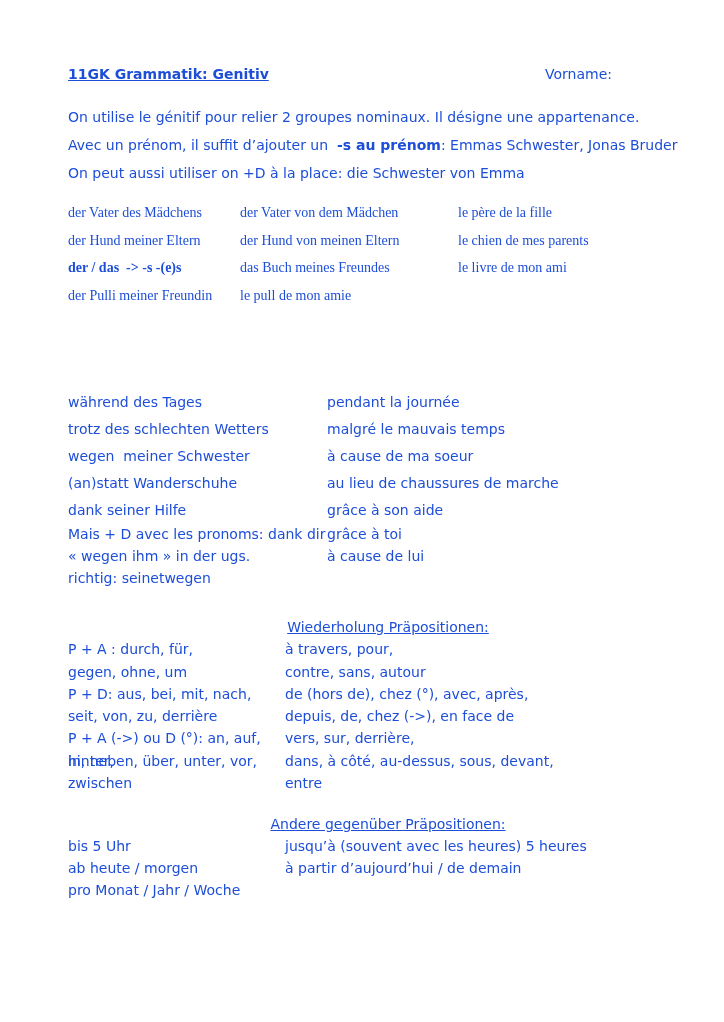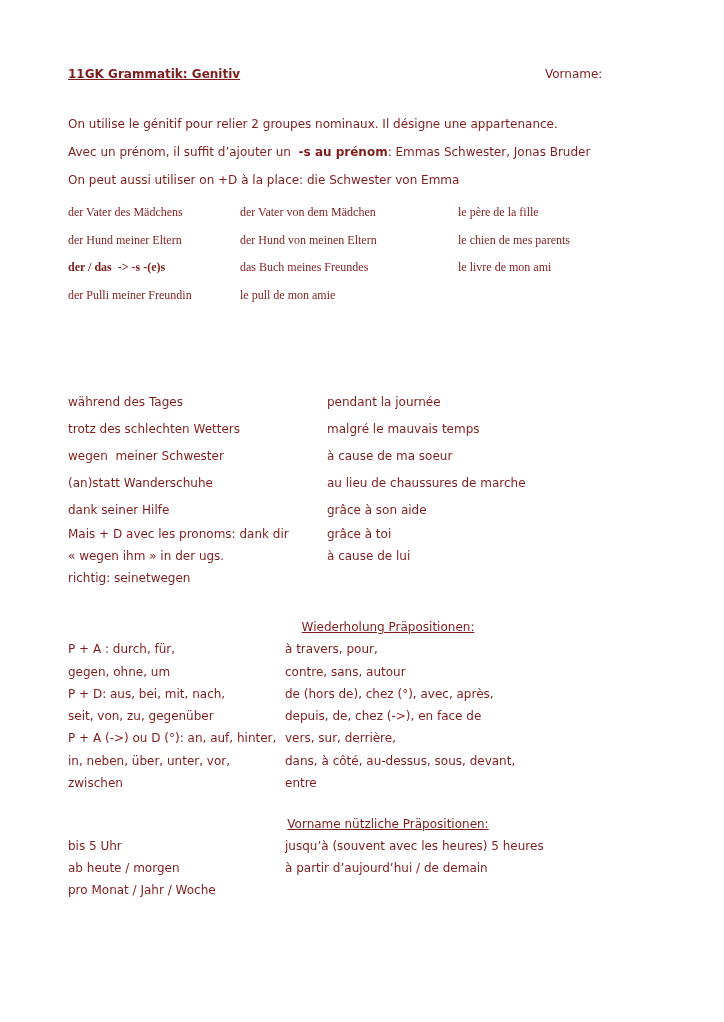--- a/index.html
+++ b/index.html
@@ -1,35 +1,35 @@
 <!DOCTYPE html>
 <html><head>
 <meta charset="utf-8">
 <style>
   html,body{margin:0;padding:0;background:#ffffff;}
   .page{
     position:relative;
     width:724px;height:1022px;
     background:#ffffff;
     font-family:"DejaVu Sans","Liberation Sans",sans-serif;
-    font-size:12px;
-    color:#7f1d1d;
+    font-size:14px;
+    color:#1d4ed8;
     overflow:hidden;
   }
   .abs{position:absolute;left:68px;}
   .t{white-space:pre-wrap;}
   .b{font-weight:bold;}
   .u{text-decoration:underline;text-align:center;}
 
   
   .hdr-title{position:absolute;left:68px;top:64px;font-weight:bold;text-decoration:underline;line-height:20px;}
   .hdr-vorname{position:absolute;left:545px;top:64px;line-height:20px;}
 
   
-  .intro{top:110px;line-height:28px;}
+  .intro{top:103px;line-height:28px;}
   .intro div{height:28px;}
 
   
   .gen-table{top:199px;display:grid;grid-template-columns:172px 218px 1fr;width:620px;font-family:Liberation Serif, serif;}
   .gen-table div{line-height:27.5px;height:27.5px;}
 
   
   .prep-heading{top:334px;line-height:28px;font-weight:bold;}
   .prep-heading div{height:28px;}
 
@@ -107,32 +107,32 @@
   </div>
 
   <div class="abs two-col wied">
     <div class="head t u">Wiederholung Präpositionen:</div>
     <div class="t">P + A : durch, für,</div>
     <div class="t">à travers, pour,</div>
     <div class="t">gegen, ohne, um</div>
     <div class="t">contre, sans, autour</div>
     <div class="t">P + D: aus, bei, mit, nach,</div>
     <div class="t">de (hors de), chez (°), avec, après,</div>
-    <div class="t">seit, von, zu, gegenüber</div>
+    <div class="t">seit, von, zu, derrière</div>
     <div class="t">depuis, de, chez (-&gt;), en face de</div>
     <div class="t">P + A (-&gt;) ou D (°): an, auf, hinter,</div>
     <div class="t">vers, sur, derrière,</div>
     <div class="t">in, neben, über, unter, vor,</div>
     <div class="t">dans, à côté, au-dessus, sous, devant,</div>
     <div class="t">zwischen</div>
     <div class="t">entre</div>
   </div>
 
   <div class="abs two-col andere">
-    <div class="head t u">Vorname nützliche Präpositionen:</div>
+    <div class="head t u">Andere gegenüber Präpositionen:</div>
     <div class="t">bis 5 Uhr</div>
     <div class="t">jusqu’à (souvent avec les heures) 5 heures</div>
     <div class="t">ab heute / morgen</div>
     <div class="t">à partir d’aujourd’hui / de demain</div>
     <div class="t">pro Monat / Jahr / Woche</div>
   </div>
 
 </div>
 
 </body></html>

